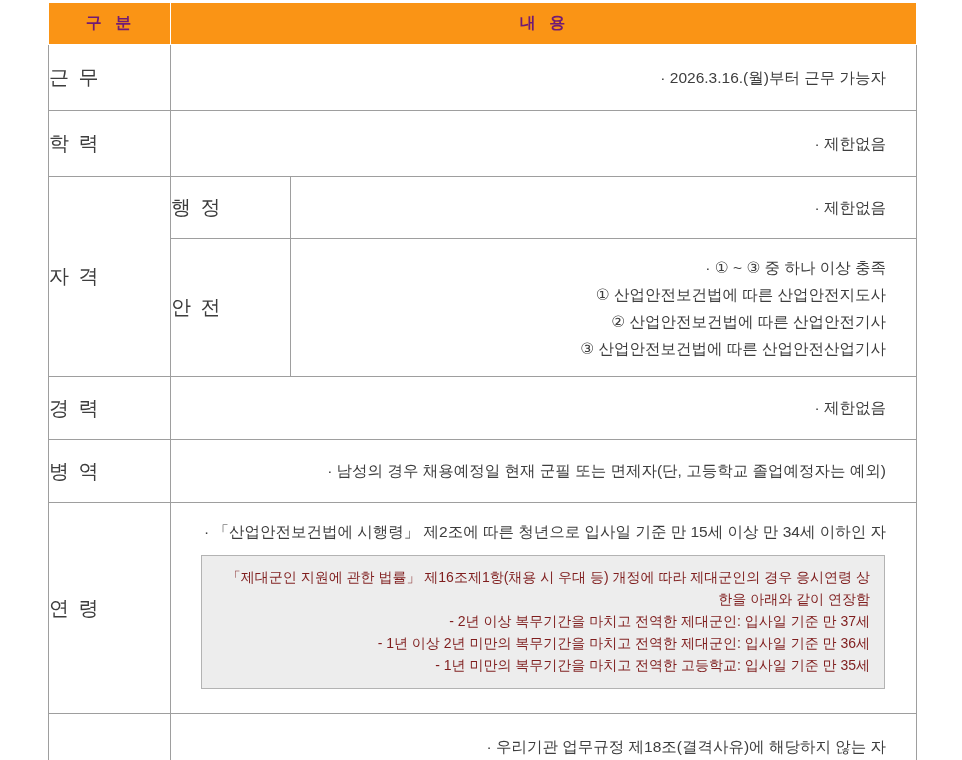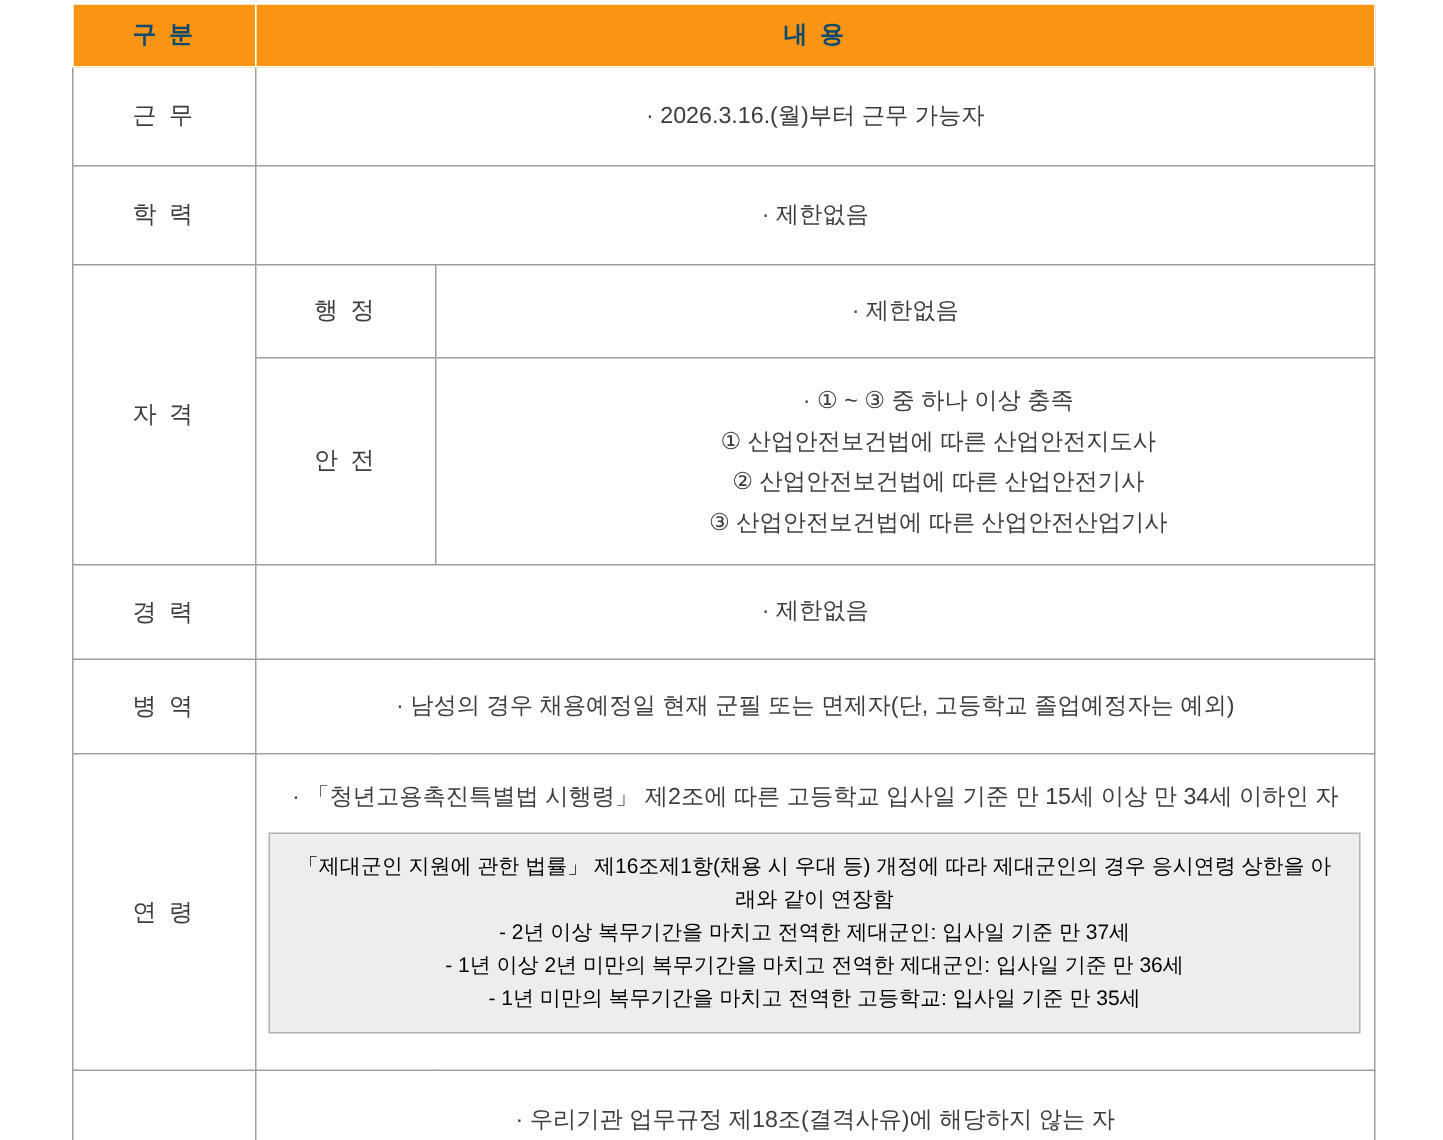--- a/index.html
+++ b/index.html
@@ -16,40 +16,39 @@
     font-family:"Liberation Sans","DejaVu Sans",sans-serif;
     color:var(--text);
   }
   .table-wrap{position:absolute;left:48px;top:2px;width:868px;}
   table{border-collapse:collapse;width:868px;table-layout:fixed;}
   col.c1{width:122px;}
   col.c2{width:120px;}
   col.c3{width:626px;}
   th{
     background:var(--orange);
-    color:#0c4a6e;
+    color:#701a75;
     font-size:16px;font-weight:bold;
     letter-spacing:2px;
     height:42px;
     border:1px solid #ffffff;
-    text-align:center;vertical-align:middle;
+    text-align:center;vertical-align:middle;font-family:Liberation Mono, monospace;
   }
   td{
     border:1px solid var(--border);
     font-size:16px;
     vertical-align:middle;
   }
   td.label{
-    text-align:center;
     letter-spacing:2px;
-    font-size:16px;
+    font-size:20px;
   }
   td.content{
-    text-align:center;
-    padding:10px 8px;
+    text-align:right;
+    padding:10px 30px;
     line-height:26px;
     font-size:15.5px;
   }
   tr.r-work td{height:66px;}
   tr.r-edu td{height:66px;}
   tr.r-admin td{height:62px;}
   tr.r-safety td{height:138px;}
   tr.r-career td{height:63px;}
   tr.r-military td{height:63px;}
   tr.r-age td{height:211px;}
@@ -57,21 +56,21 @@
   tr.r-age td.content{vertical-align:top;padding-top:16px;}
   .multiline div{line-height:27px;margin-left:44px;}
   .note-box{
     background:var(--box-bg);
     border:1px solid var(--box-border);
     margin-top:10px;
     margin-right:1px;
     padding:10px 14px 12px 14px;
     font-size:14px;
     line-height:22px;
-    color:#000000;
+    color:#7f1d1d;
   }
   .note-box div{line-height:22px;}
 </style>
 </head>
 <body>
 
 <div class="table-wrap">
   <table>
     <colgroup>
         <col class="c1">
@@ -119,21 +118,21 @@
     </tr>
 
     <tr class="r-military">
       <td class="label">병 역</td>
       <td class="content" colspan="2">· 남성의 경우 채용예정일 현재 군필 또는 면제자(단, 고등학교 졸업예정자는 예외)</td>
     </tr>
 
     <tr class="r-age">
       <td class="label">연 령</td>
       <td class="content" colspan="2">
-        <div>· 「청년고용촉진특별법 시행령」 제2조에 따른 고등학교 입사일 기준 만 15세 이상 만 34세 이하인 자</div>
+        <div>· 「산업안전보건법에 시행령」 제2조에 따른 청년으로 입사일 기준 만 15세 이상 만 34세 이하인 자</div>
         <div class="note-box">
           <div>「제대군인 지원에 관한 법률」 제16조제1항(채용 시 우대 등) 개정에 따라 제대군인의 경우 응시연령 상한을 아래와 같이 연장함</div>
           <div>- 2년 이상 복무기간을 마치고 전역한 제대군인: 입사일 기준 만 37세</div>
           <div>- 1년 이상 2년 미만의 복무기간을 마치고 전역한 제대군인: 입사일 기준 만 36세</div>
           <div>- 1년 미만의 복무기간을 마치고 전역한 고등학교: 입사일 기준 만 35세</div>
         </div>
       </td>
     </tr>
 
     <tr class="r-last">

